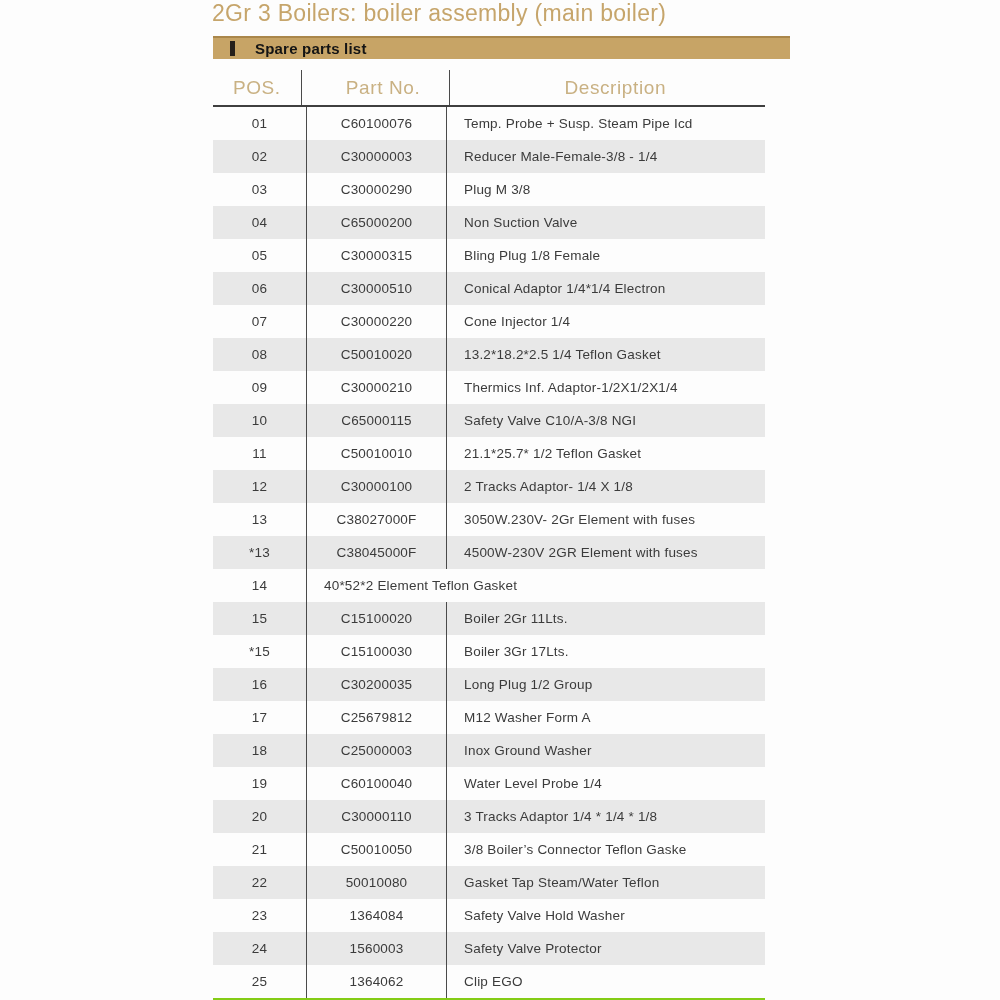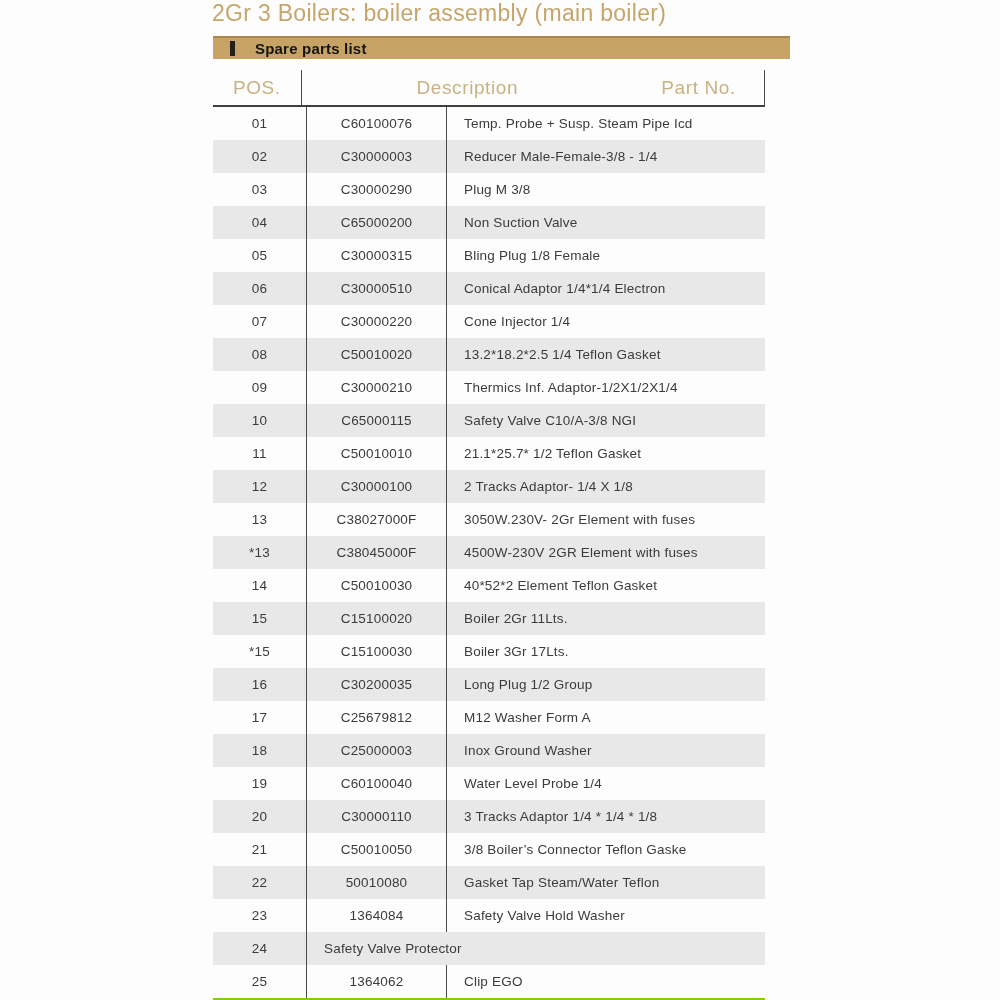--- a/index.html
+++ b/index.html
@@ -111,22 +111,22 @@
   <h1 class="title">2Gr 3 Boilers: boiler assembly (main boiler)</h1>
 
   <div class="banner">
     <span class="tick"></span>
     <span class="banner-label">Spare parts list</span>
   </div>
 
   <div class="parts-table">
     <div class="thead">
       <div class="th col-pos">POS.</div>
+      <div class="th col-part">Part No.</div>
       <div class="th col-desc">Description</div>
-      <div class="th col-part">Part No.</div>
     </div>
     <div class="tbody" id="tbody">
   <div class="tr">
     <div class="td col-pos">01</div>
     <div class="td col-part">C60100076</div>
     <div class="td col-desc">Temp. Probe + Susp. Steam Pipe Icd</div>
   </div>
 
   <div class="tr">
     <div class="td col-pos">02</div>
@@ -201,21 +201,20 @@
   </div>
 
   <div class="tr">
     <div class="td col-pos">*13</div>
     <div class="td col-part">C38045000F</div>
     <div class="td col-desc">4500W-230V 2GR Element with fuses</div>
   </div>
 
   <div class="tr">
     <div class="td col-pos">14</div>
-    <div class="td col-part">C50010030</div>
     <div class="td col-desc">40*52*2 Element Teflon Gasket</div>
   </div>
 
   <div class="tr">
     <div class="td col-pos">15</div>
     <div class="td col-part">C15100020</div>
     <div class="td col-desc">Boiler 2Gr 11Lts.</div>
   </div>
 
   <div class="tr">
@@ -267,20 +266,21 @@
   </div>
 
   <div class="tr">
     <div class="td col-pos">23</div>
     <div class="td col-part">1364084</div>
     <div class="td col-desc">Safety Valve Hold Washer</div>
   </div>
 
   <div class="tr">
     <div class="td col-pos">24</div>
+    <div class="td col-part">1560003</div>
     <div class="td col-desc">Safety Valve Protector</div>
   </div>
 
   <div class="tr">
     <div class="td col-pos">25</div>
     <div class="td col-part">1364062</div>
     <div class="td col-desc">Clip EGO</div>
   </div>
 </div>
   </div>

